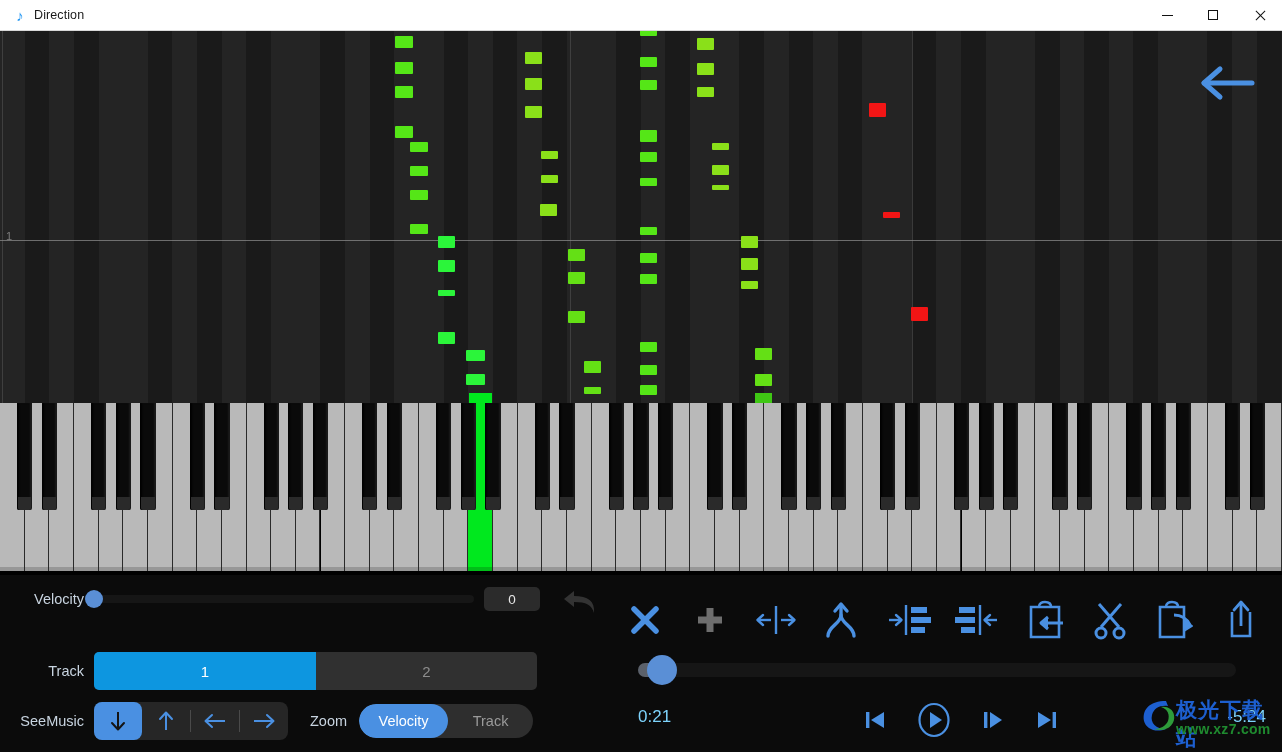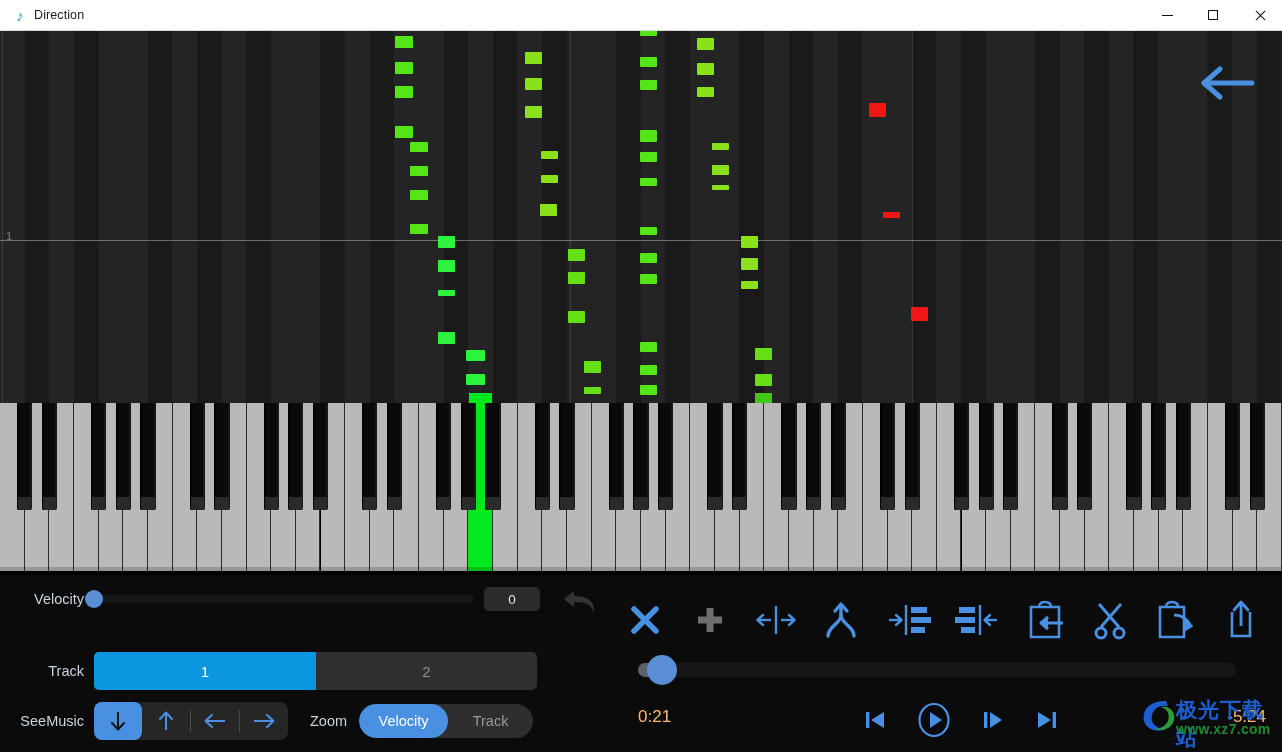--- a/index.html
+++ b/index.html
@@ -87,21 +87,21 @@
   .dirbtn.sel { background: #4a90e2; border-radius: 8px; }
   .divider { width: 1px; height: 22px; background: #4a4a4a; }
 
   .colorseg { display: flex; height: 34px; border-radius: 17px; overflow: hidden; background: #2e2e2e; }
   .colorseg .opt { display: flex; align-items: center; justify-content: center; font-size: 14.5px;
                    color: #9a9a9a; padding: 0 18px; }
   .colorseg .opt.sel { background: #4a90e2; color: #fff; border-radius: 17px; }
 
   .toolbtn { display: flex; align-items: center; justify-content: center; }
 
-  .time { color: #fdba74; font-size: 17px; }
+  .time { color: #7dd3fc; font-size: 17px; }
 
   .transport { display: flex; align-items: center; }
 
   .watermark { position: absolute; pointer-events: none; }
   .wm-text1 { font-size: 21px; font-weight: bold; color: #1d5fd0; letter-spacing: 1px; }
   .wm-text2 { font-size: 14px; font-weight: bold; color: #1f8a2f; letter-spacing: .3px; }
 </style>
 </head>
 <body>
 

